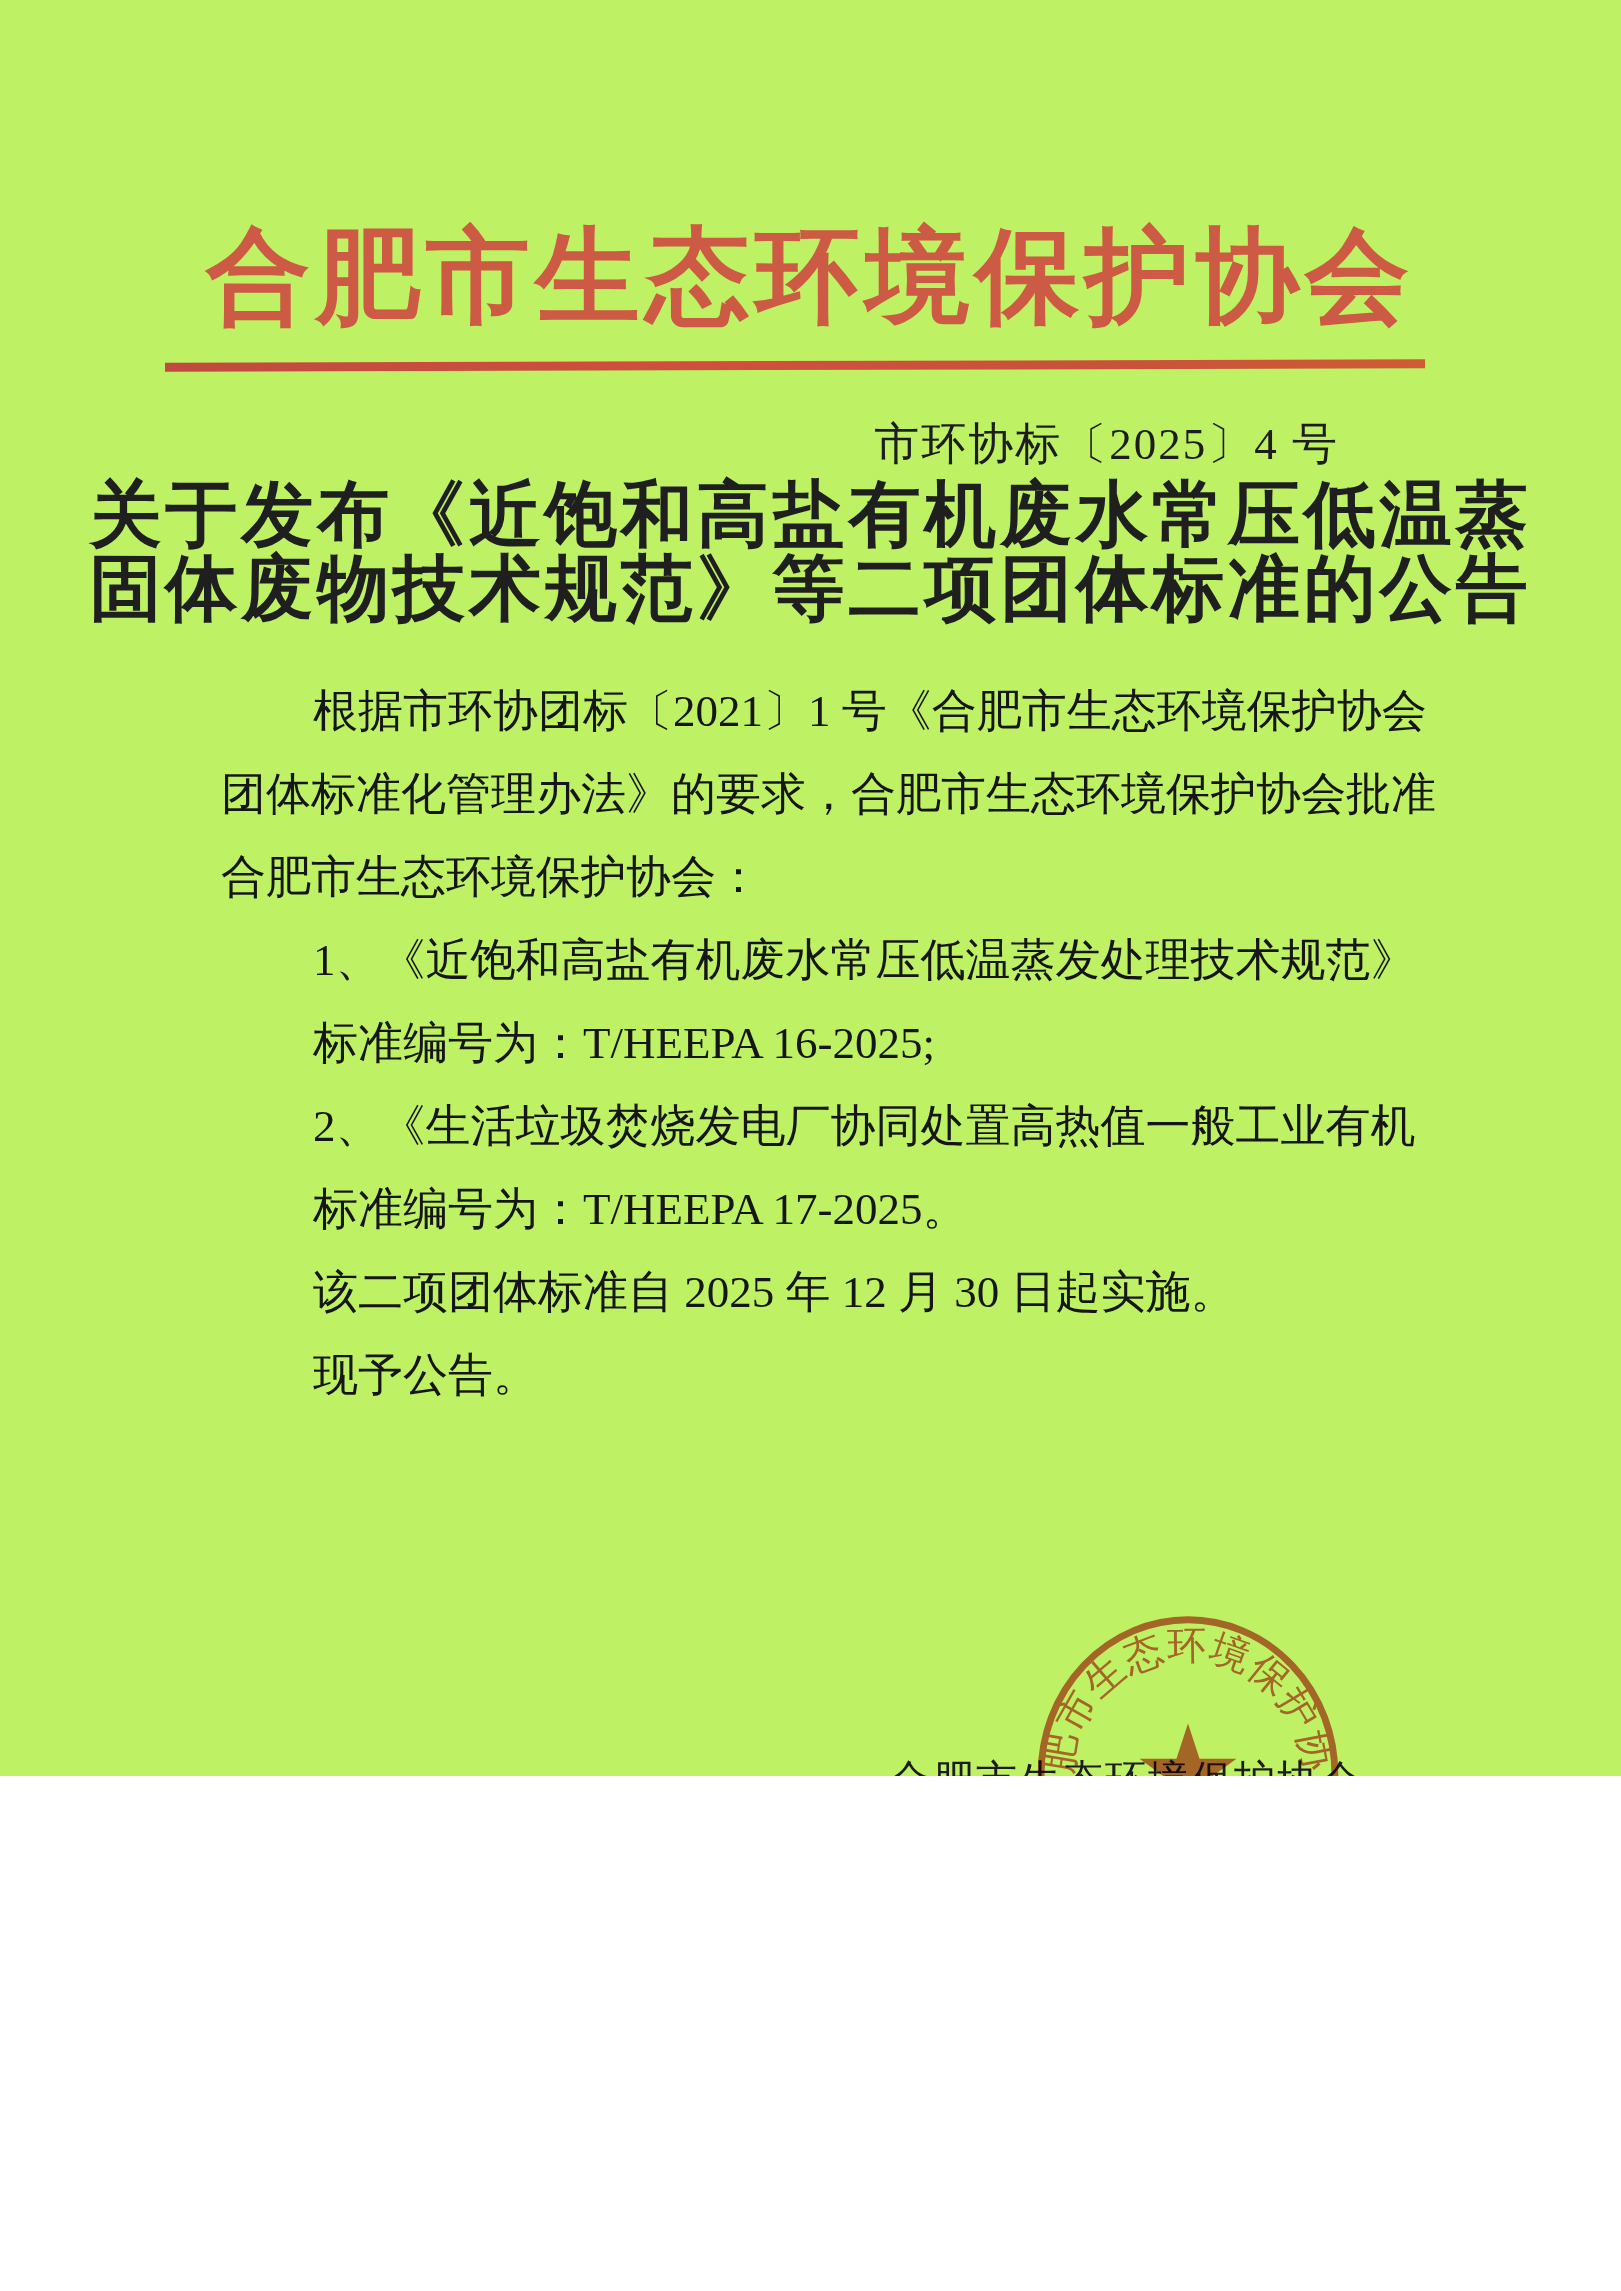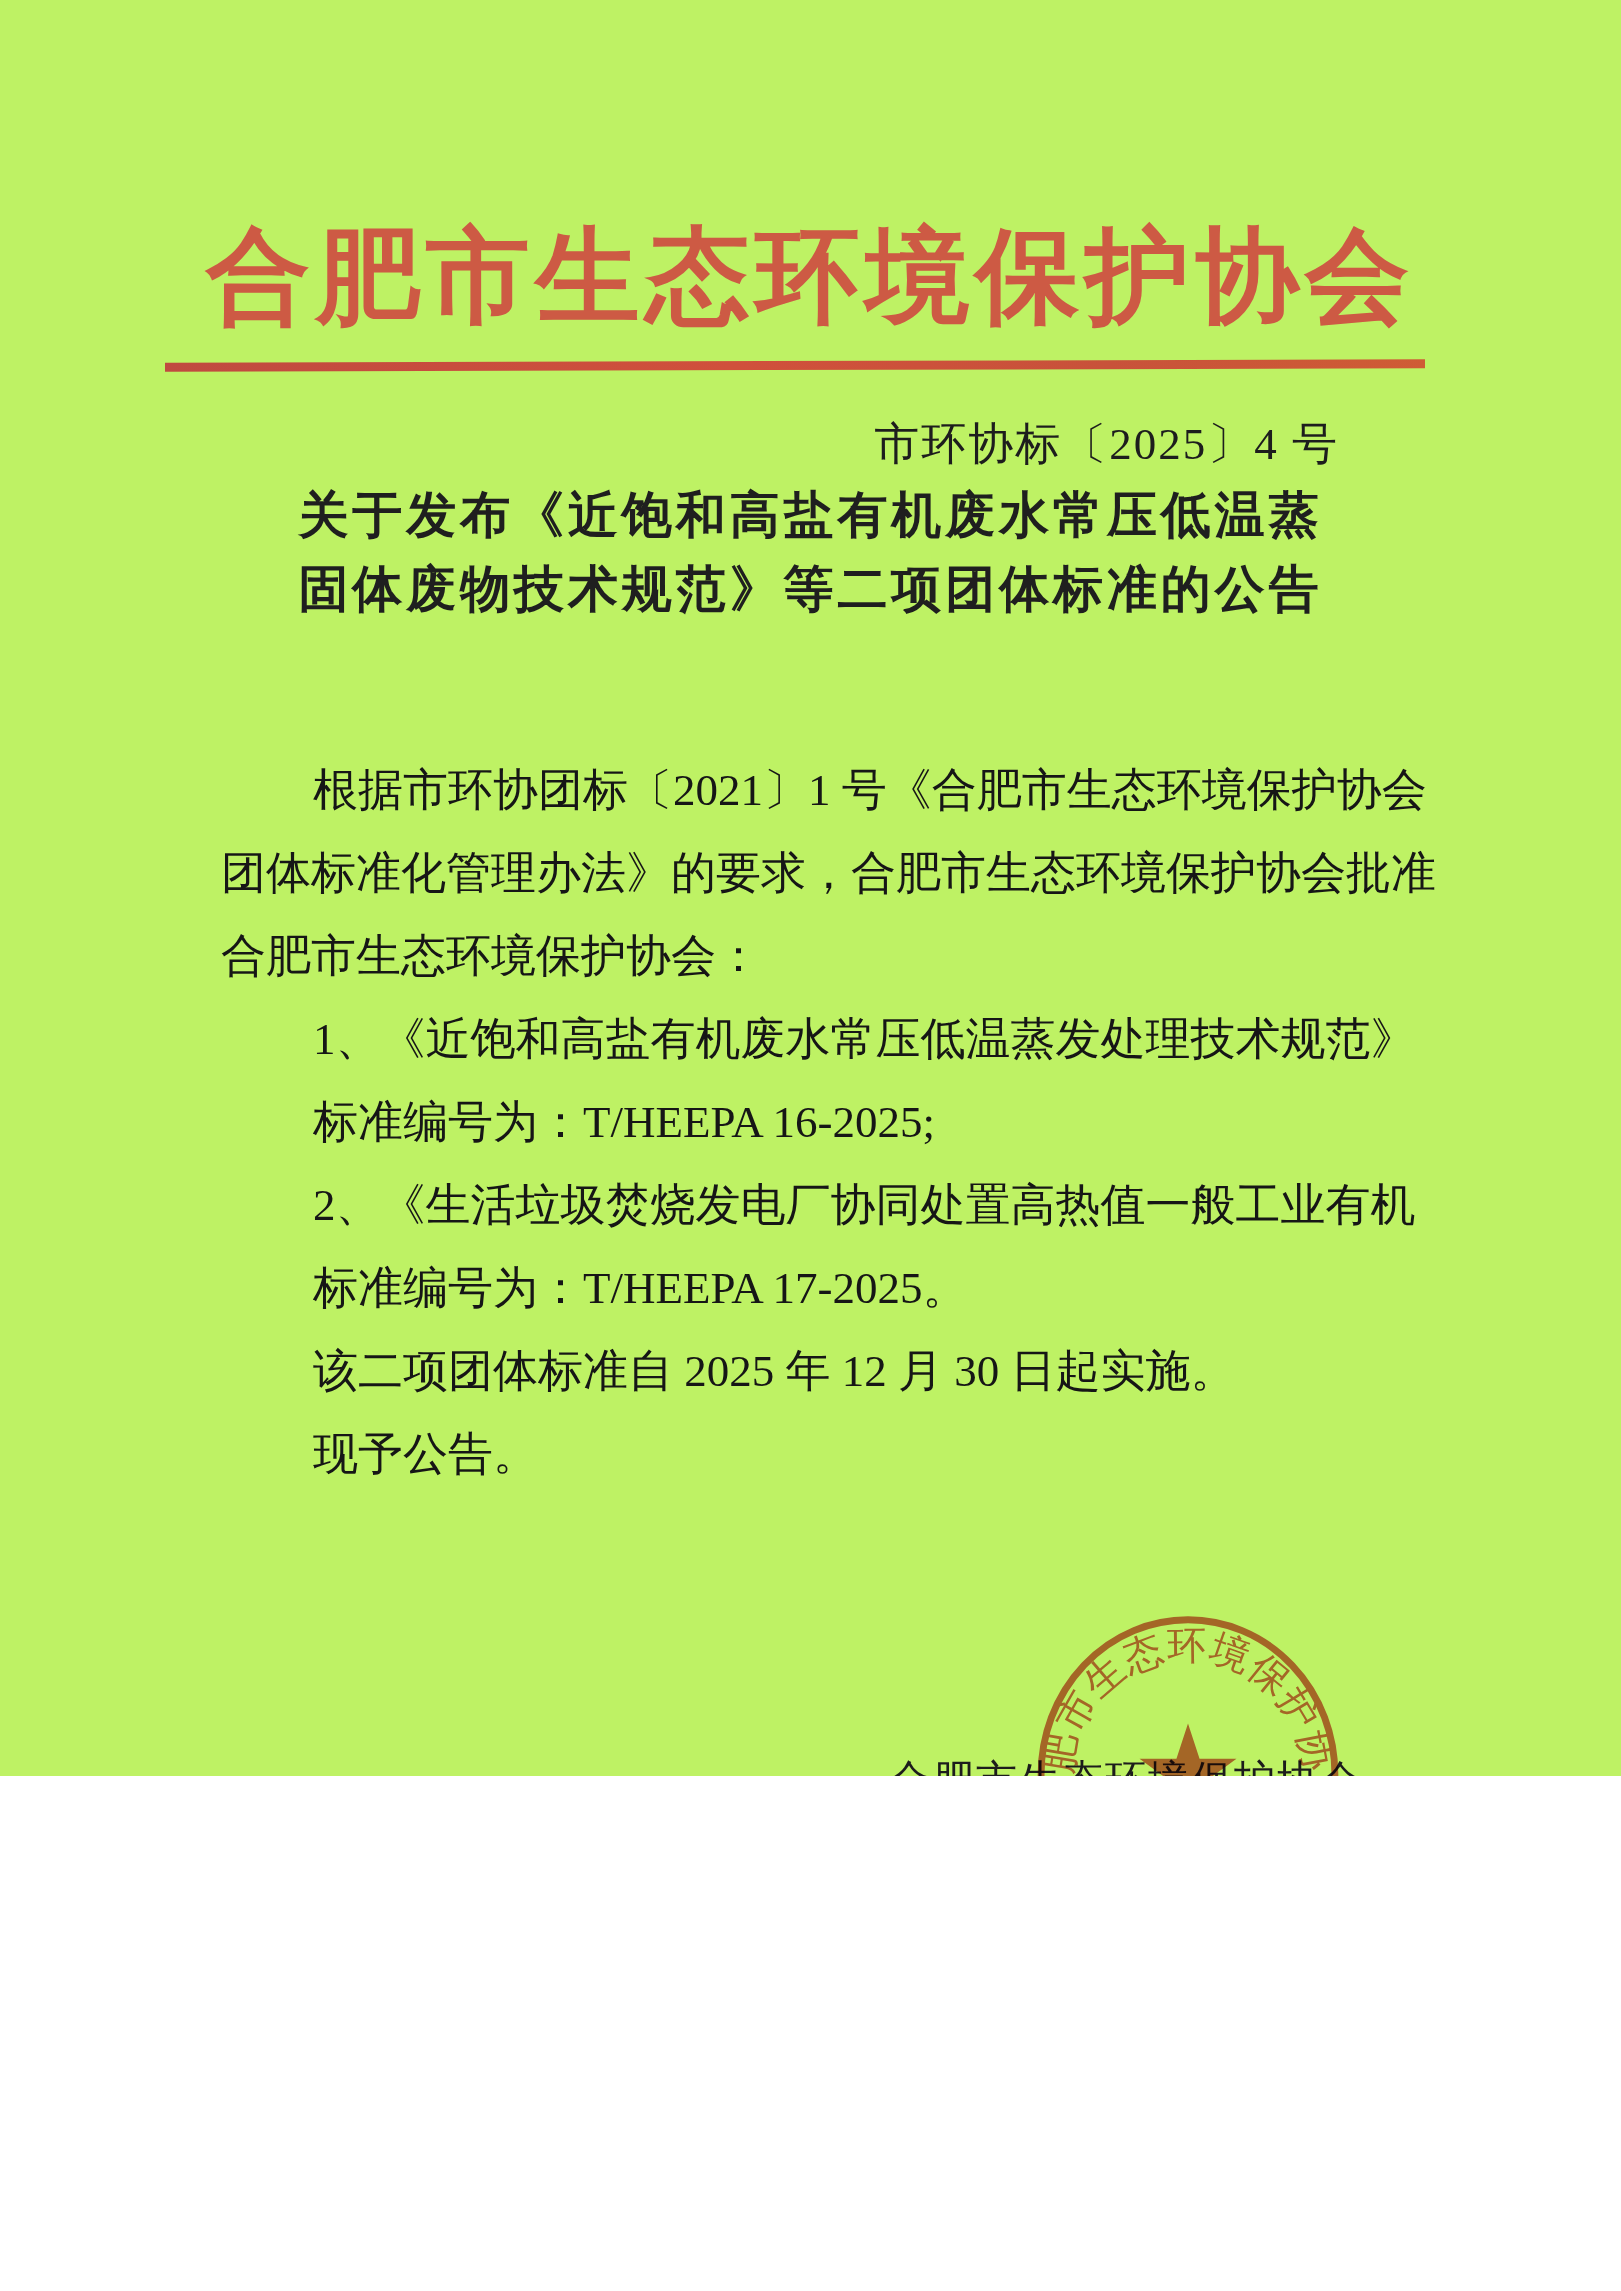--- a/index.html
+++ b/index.html
@@ -27,27 +27,27 @@
   .rule-bottom{top:1947px;left:157px;width:1247px;transform:rotate(-0.25deg);}
   .doc-number{
     position:absolute;top:414px;right:290px;
     font-size:45px;color:#1d1d1d;
     letter-spacing:2px;
     white-space:nowrap;
   }
   .announce-title{
     position:absolute;top:478px;left:0;width:1621px;
     text-align:center;
-    font-size:50px;font-weight:bold;
+    font-size:72px;font-weight:bold;
     letter-spacing:3.9px;
     line-height:74px;
     color:#1f1f1f;
   }
   .body-text{
-    position:absolute;top:749px;left:221px;width:1180px;
+    position:absolute;top:670px;left:221px;width:1180px;
     font-size:45px;color:#161616;
   }
   .body-line{
     height:83px;line-height:83px;
     white-space:nowrap;
   }
   .body-line.indent{padding-left:92px;}
   .signature{
     position:absolute;top:1753px;left:890px;
     font-size:41px;color:#1c1c1c;

